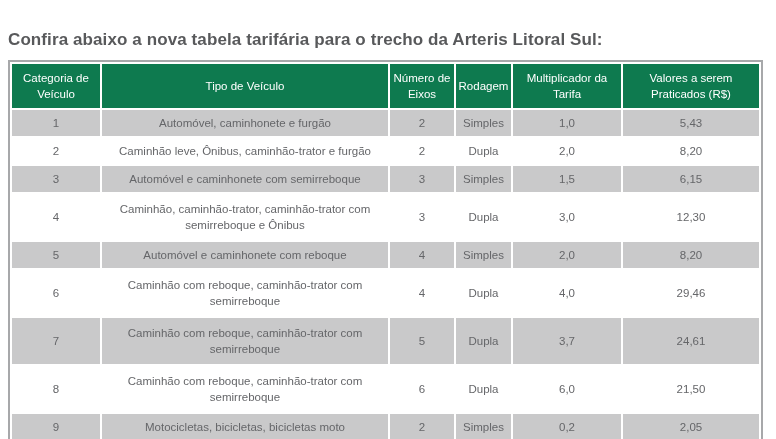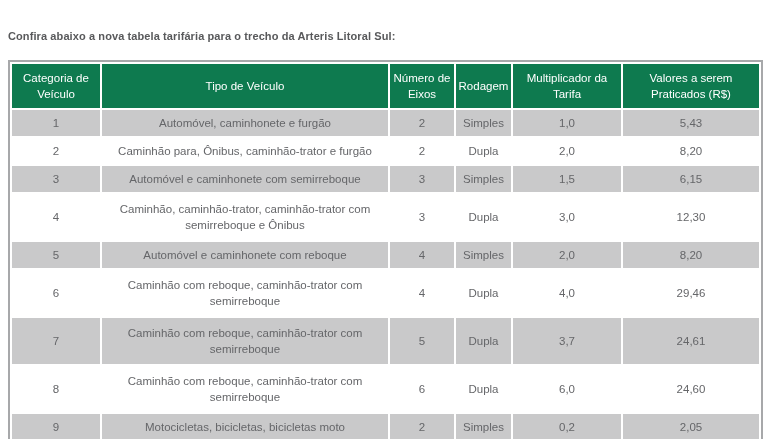--- a/index.html
+++ b/index.html
@@ -9,21 +9,21 @@
     height: 439px;
     background: #ffffff;
     overflow: hidden;
     font-family: "Liberation Sans", sans-serif;
   }
   .intro {
     position: absolute;
     top: 30px;
     left: 8px;
     margin: 0;
-    font-size: 11px;
+    font-size: 17px;
     font-weight: bold;
     color: var(--title-text, #58595b);
     letter-spacing: 0.1px;
     white-space: nowrap;
   }
   table.tariff-table {
     position: absolute;
     top: 60px;
     left: 8px;
     width: 755px;
@@ -92,21 +92,21 @@
         <tr class="gray">
           <td>1</td>
           <td>Automóvel, caminhonete e furgão</td>
           <td>2</td>
           <td>Simples</td>
           <td>1,0</td>
           <td>5,43</td>
         </tr>
         <tr class="">
           <td>2</td>
-          <td>Caminhão para, Ônibus, caminhão-trator e furgão</td>
+          <td>Caminhão leve, Ônibus, caminhão-trator e furgão</td>
           <td>2</td>
           <td>Dupla</td>
           <td>2,0</td>
           <td>8,20</td>
         </tr>
         <tr class="gray">
           <td>3</td>
           <td>Automóvel e caminhonete com semirreboque</td>
           <td>3</td>
           <td>Simples</td>
@@ -144,21 +144,21 @@
           <td>Dupla</td>
           <td>3,7</td>
           <td>24,61</td>
         </tr>
         <tr class="tall">
           <td>8</td>
           <td>Caminhão com reboque, caminhão-trator com semirreboque</td>
           <td>6</td>
           <td>Dupla</td>
           <td>6,0</td>
-          <td>24,60</td>
+          <td>21,50</td>
         </tr>
         <tr class="gray">
           <td>9</td>
           <td>Motocicletas, bicicletas, bicicletas moto</td>
           <td>2</td>
           <td>Simples</td>
           <td>0,2</td>
           <td>2,05</td>
         </tr>
       </tbody>

